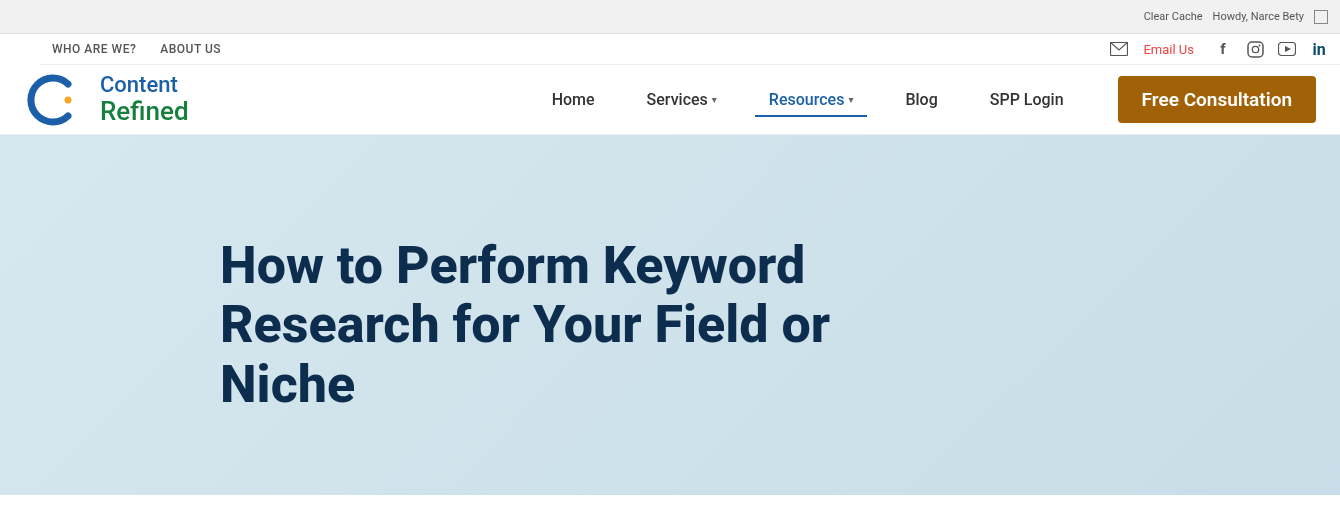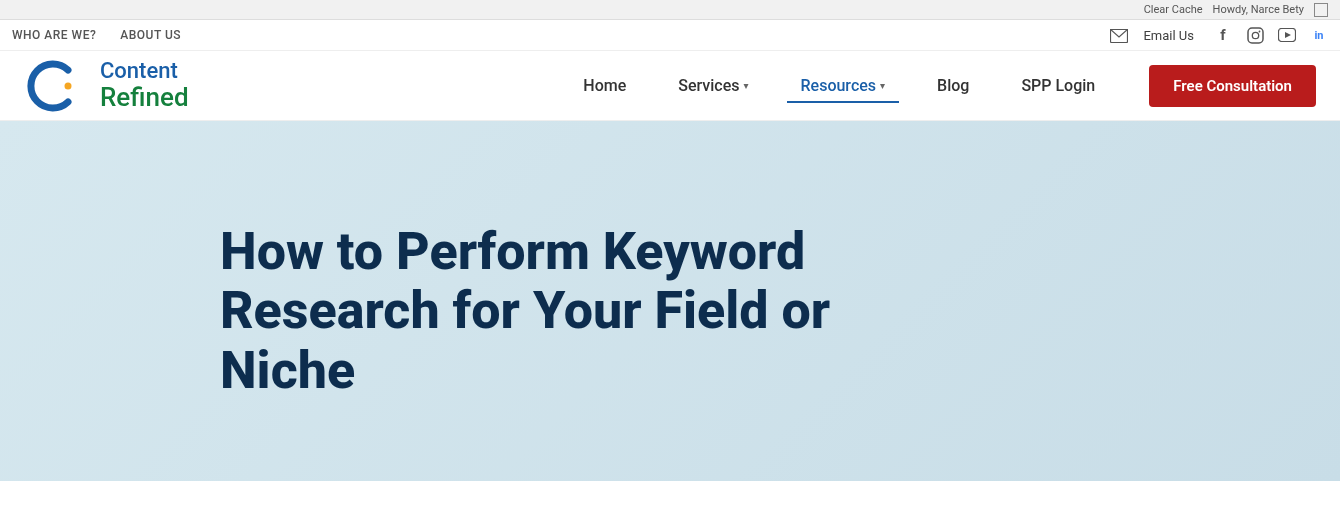--- a/index.html
+++ b/index.html
@@ -10,21 +10,21 @@
 
     body {
       font-family: -apple-system, BlinkMacSystemFont, 'Segoe UI', Roboto, sans-serif;
       width: 1340px;
       overflow-x: hidden;
     }
 
     
     .admin-bar {
       background: #f1f1f1;
-      height: 20px;
+      height: 34px;
       display: flex;
       align-items: center;
       justify-content: flex-end;
       padding: 0 12px;
       gap: 10px;
       border-bottom: 1px solid #ddd;
     }
 
     .admin-bar-text {
       font-size: 11px;
@@ -39,20 +39,21 @@
     }
 
     
     .top-bar {
       background: #fff;
       border-bottom: 1px solid #eee;
       padding: 6px 12px;
       display: flex;
       align-items: center;
       justify-content: space-between;
+      margin-left: 40px;
     }
 
     .top-bar-left {
       display: flex;
       align-items: center;
       gap: 24px;
     }
 
     .top-bar-link {
       font-size: 12px;
@@ -63,24 +64,24 @@
     }
 
     .top-bar-right {
       display: flex;
       align-items: center;
       gap: 20px;
     }
 
     .email-link {
       display: flex;
-      align-items: flex-end;
+      align-items: flex-start;
       gap: 15px;
       font-size: 13px;
-      color: #404040;
+      color: #ef4444;
       text-decoration: none;
     }
 
     .social-icons {
       display: flex;
       align-items: center;
       gap: 14px;
     }
 
     .social-icon {
@@ -150,25 +151,25 @@
       padding-bottom: 6px;
       text-align: center;
     }
 
     .nav-item .chevron {
       font-size: 10px;
       color: #666;
     }
 
     .nav-cta {
-      background: #b91c1c;
+      background: #a16207;
       color: #fff !important;
       padding: 12px 24px;
       border-radius: 4px;
-      font-size: 15px;
+      font-size: 19px;
       font-weight: 600;
       text-decoration: none;
       margin-left: 16px;
     }
 
     
     .hero {
       background: #dde8ed;
       background: linear-gradient(135deg, #d6e8ef 0%, #c8dde7 100%);
       min-height: 360px;
@@ -221,21 +222,21 @@
           <circle cx="8.5" cy="8.5" r="3.2" stroke="#555" stroke-width="1.3" fill="none"></circle>
           <circle cx="12.5" cy="4.5" r="0.9" fill="#555"></circle>
         </svg>
       </a>
       <a class="social-icon" href="#">
         <svg width="18" height="14" viewBox="0 0 18 14" fill="none" xmlns="http://www.w3.org/2000/svg">
           <rect x="0.5" y="0.5" width="17" height="13" rx="3" stroke="#555" fill="none" stroke-width="1.2"></rect>
           <polygon points="7,4 7,10 13,7" fill="#555"></polygon>
         </svg>
       </a>
-      <a class="social-icon" href="#" style="font-size:11px; font-weight:700; color:#3b82f6;">in</a>
+      <a class="social-icon" href="#" style="font-size:16px; font-weight:700; color:#0c4a6e;">in</a>
     </div>
   </div>
 </div>
 
 <nav class="main-nav">
   <a class="logo-area" href="#">
     <div class="logo-icon">
       <svg width="52" height="52" viewBox="0 0 52 52" fill="none" xmlns="http://www.w3.org/2000/svg">
 
         <path d="M44 10 A22 22 0 1 0 44 42" stroke="#1a5fa8" stroke-width="7" fill="none" stroke-linecap="round"></path>

